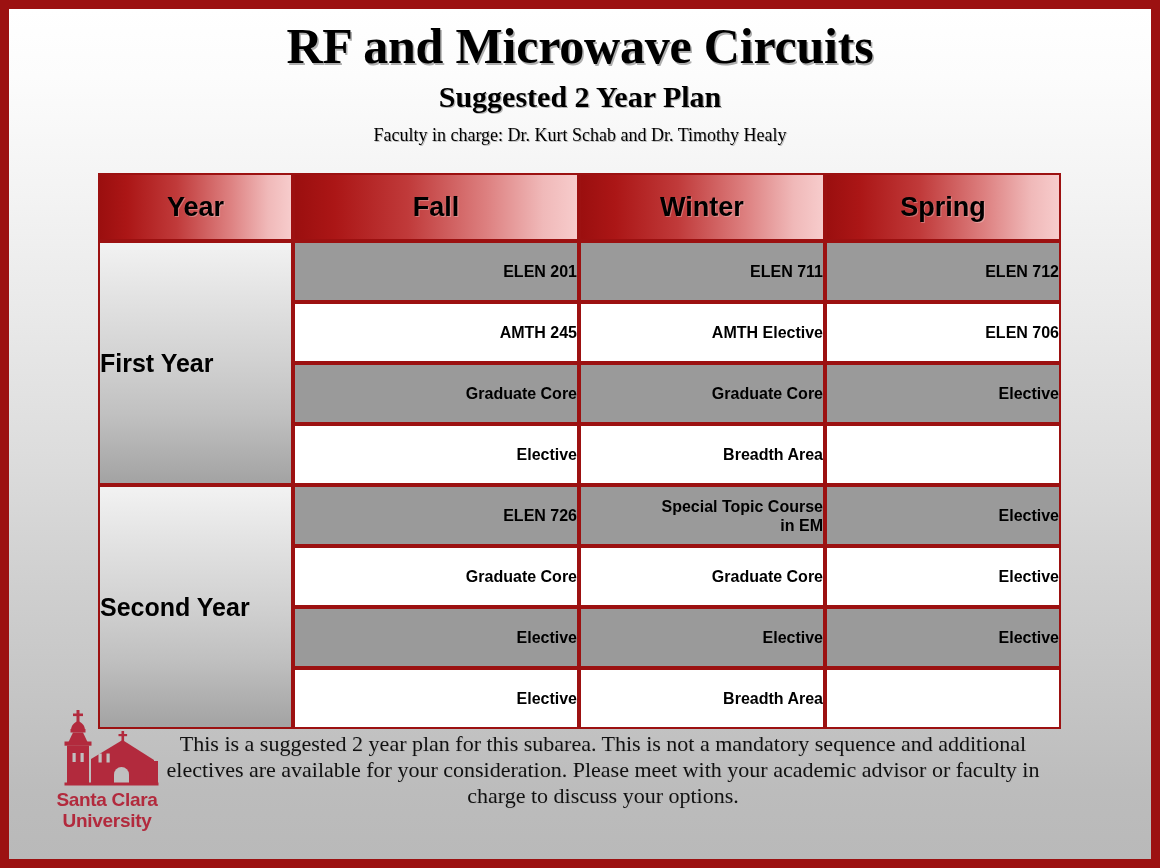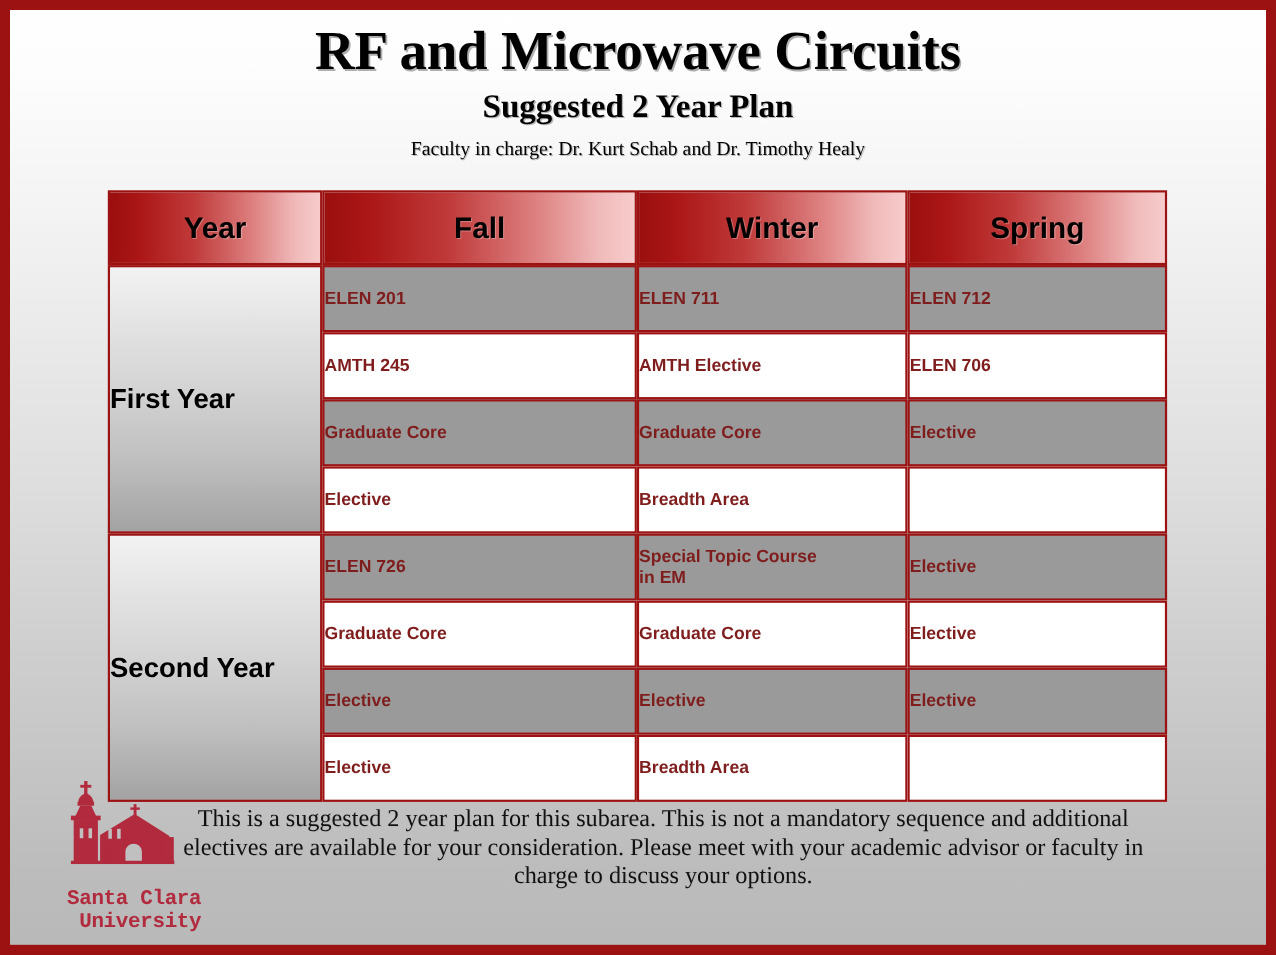--- a/index.html
+++ b/index.html
@@ -111,27 +111,27 @@
     font-weight: bold;
     font-size: 25px;
     color: #000000;
     background: linear-gradient(to bottom, #f2f2f2 0%, #e3e3e3 22%, #d2d2d2 48%, #c0c0c0 72%, #a8a8a8 95%, #a3a3a3 100%);
   }
 
   
   .cell {
     height: 57px;
     border: 2px solid #9c1111;
-    text-align: left;
+    text-align: right;
     vertical-align: middle;
     font-family: "Liberation Sans", sans-serif;
     font-weight: bold;
     font-size: 16px;
     line-height: 19px;
-    color: #7f1d1d;
+    color: #000000;
   }
   .cell.gray  { background: #9a9a9a; }
   .cell.white { background: #ffffff; }
   .cell.empty { }
 
   
   #footer-note {
     position: absolute;
     left: 148px;
     top: 722px;
@@ -150,28 +150,27 @@
     left: 22px;
     top: 700px;
     width: 152px;
     text-align: center;
   }
   #scu-mark {
     display: block;
     margin: 0 auto;
   }
   #scu-wordmark {
-    font-family: Liberation Mono, monospace;
+    font-family: Liberation Sans, sans-serif;
     font-weight: bold;
     font-size: 19px;
     line-height: 21px;
     color: #b22a3d;
     letter-spacing: -0.3px;
-    margin-top: 18px;
-    text-align: right;
+    margin-top: 0;
   }
   #scu-wordmark .l2 { display: block; }
 </style>
 </head>
 <body>
 
 <div id="slide">
 
   <div id="header">
     <div id="title">RF and Microwave Circuits</div>

